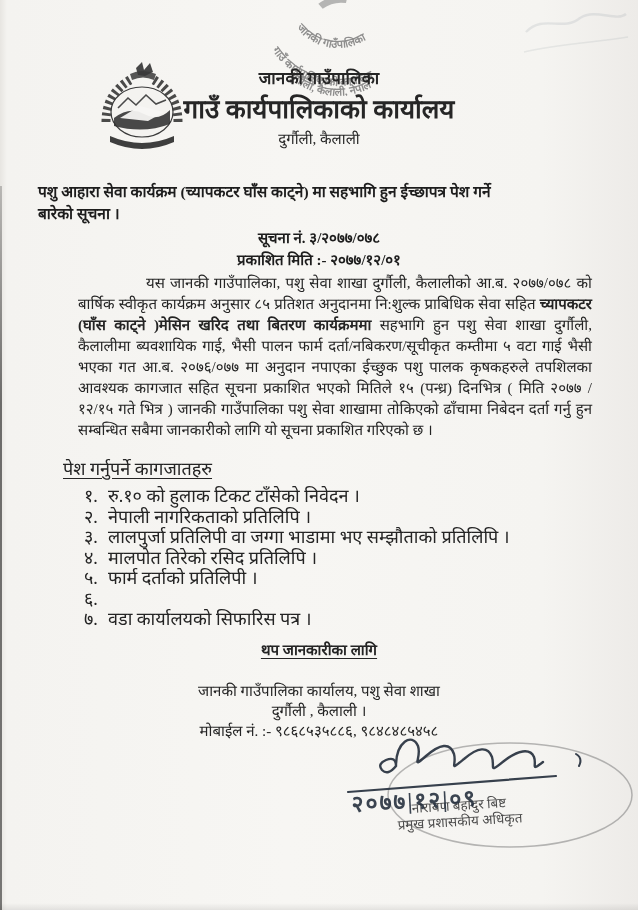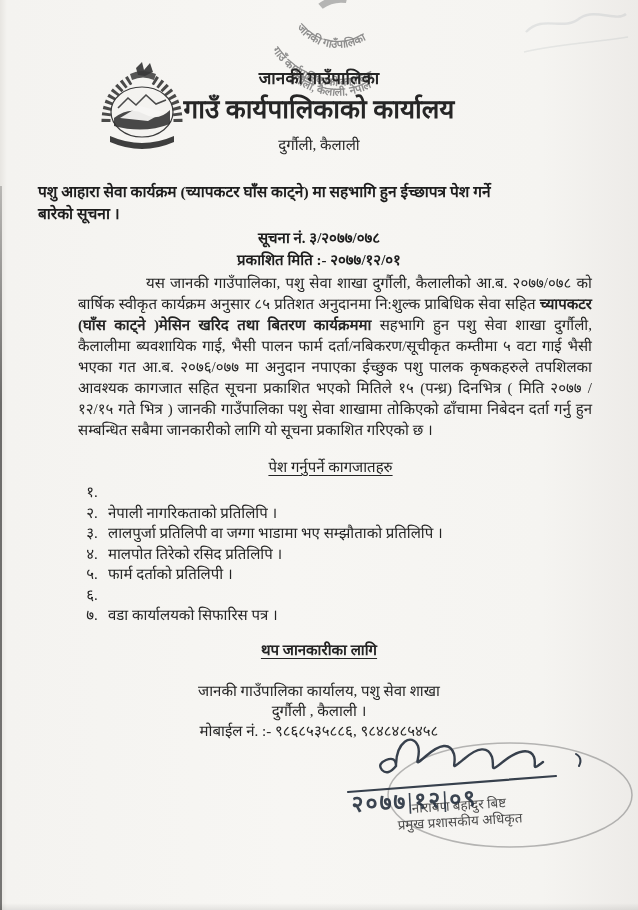--- a/index.html
+++ b/index.html
@@ -18,33 +18,33 @@
   .edge-bottom{position:absolute;left:0;right:0;bottom:0;height:7px;background:linear-gradient(180deg, rgba(0,0,0,0), rgba(0,0,0,.08));}
 
   .top-seal{position:absolute;left:233px;top:-12px;width:224px;height:108px;}
   .faint-marks{position:absolute;left:518px;top:2px;width:118px;height:58px;}
 
   .emblem{position:absolute;left:92px;top:60px;width:100px;height:100px;}
 
   .header{position:absolute;top:66px;left:0;right:0;text-align:center;}
   .header .org{font-size:17px;font-weight:700;letter-spacing:.2px;}
   .header .office{font-size:26px;font-weight:700;margin-top:1px;}
-  .header .addr{font-size:15px;margin-top:8px;}
+  .header .addr{font-size:15px;margin-top:2px;}
 
   .subject{position:absolute;top:181px;left:38px;right:38px;text-align:left;
     font-weight:700;font-size:15.5px;line-height:22px;color:#1d1d1d;}
 
   .meta{position:absolute;top:227px;left:0;right:0;text-align:center;
     font-weight:700;font-size:15px;line-height:22px;color:#1d1d1d;}
 
   .body-para{position:absolute;top:273px;left:78px;right:46px;
     font-size:15px;line-height:21px;text-align:justify;text-indent:68px;color:#242424;}
   .body-para .b{font-weight:700;}
 
-  .docs{position:absolute;top:456px;left:63px;right:40px;font-size:15px;color:#242424;text-align:center;}
+  .docs{position:absolute;top:456px;left:63px;right:40px;font-size:18px;color:#242424;}
   .docs-heading{text-decoration:underline;text-underline-offset:3px;margin-bottom:6px;}
   .doc-row{display:flex;gap:8px;padding-left:21px;line-height:20.5px;}
   .doc-num{min-width:16px;}
 
   .more-info{position:absolute;top:640px;left:0;right:0;text-align:center;
     font-size:15px;line-height:20px;color:#242424;}
   .more-info .mi-heading{font-weight:700;text-decoration:underline;text-underline-offset:3px;margin-bottom:21px;}
 
   .stamp-ellipse{position:absolute;left:380px;top:738px;width:258px;height:120px;}
   .signature-svg{position:absolute;left:338px;top:724px;width:255px;height:100px;}
@@ -116,20 +116,21 @@
   </div>
 
   <div class="body-para">
     <span>यस जानकी गाउँपालिका, पशु सेवा शाखा दुर्गौली, कैलालीको आ.ब. २०७७/०७८ को बार्षिक स्वीकृत कार्यक्रम अनुसार ८५ प्रतिशत अनुदानमा नि:शुल्क प्राबिधिक सेवा सहित </span><span class="b">च्यापकटर (घाँस काट्ने )मेसिन खरिद तथा बितरण कार्यक्रममा</span><span> सहभागि हुन पशु सेवा शाखा दुर्गौली, कैलालीमा ब्यवशायिक गाई, भैसी पालन फार्म दर्ता/नबिकरण/सूचीकृत कम्तीमा ५ वटा गाई भैसी भएका गत आ.ब. २०७६/०७७ मा अनुदान नपाएका ईच्छुक पशु पालक कृषकहरुले तपशिलका आवश्यक कागजात सहित सूचना प्रकाशित भएको मितिले १५ (पन्ध्र) दिनभित्र ( मिति २०७७ /१२/१५  गते भित्र )  जानकी गाउँपालिका पशु सेवा शाखामा तोकिएको ढाँचामा निबेदन दर्ता गर्नु हुन सम्बन्धित सबैमा जानकारीको लागि यो सूचना प्रकाशित गरिएको छ ।</span>
   </div>
 
   <div class="docs">
     <div class="docs-heading">पेश गर्नुपर्ने कागजातहरु</div>
     <div class="doc-row">
       <span class="doc-num">१.</span>
+      <span>रु.१० को हुलाक टिकट टाँसेको निवेदन ।</span>
     </div>
     <div class="doc-row">
       <span class="doc-num">२.</span>
       <span>नेपाली नागरिकताको प्रतिलिपि ।</span>
     </div>
     <div class="doc-row">
       <span class="doc-num">३.</span>
       <span>लालपुर्जा प्रतिलिपी वा जग्गा भाडामा भए सम्झौताको प्रतिलिपि ।</span>
     </div>
     <div class="doc-row">

